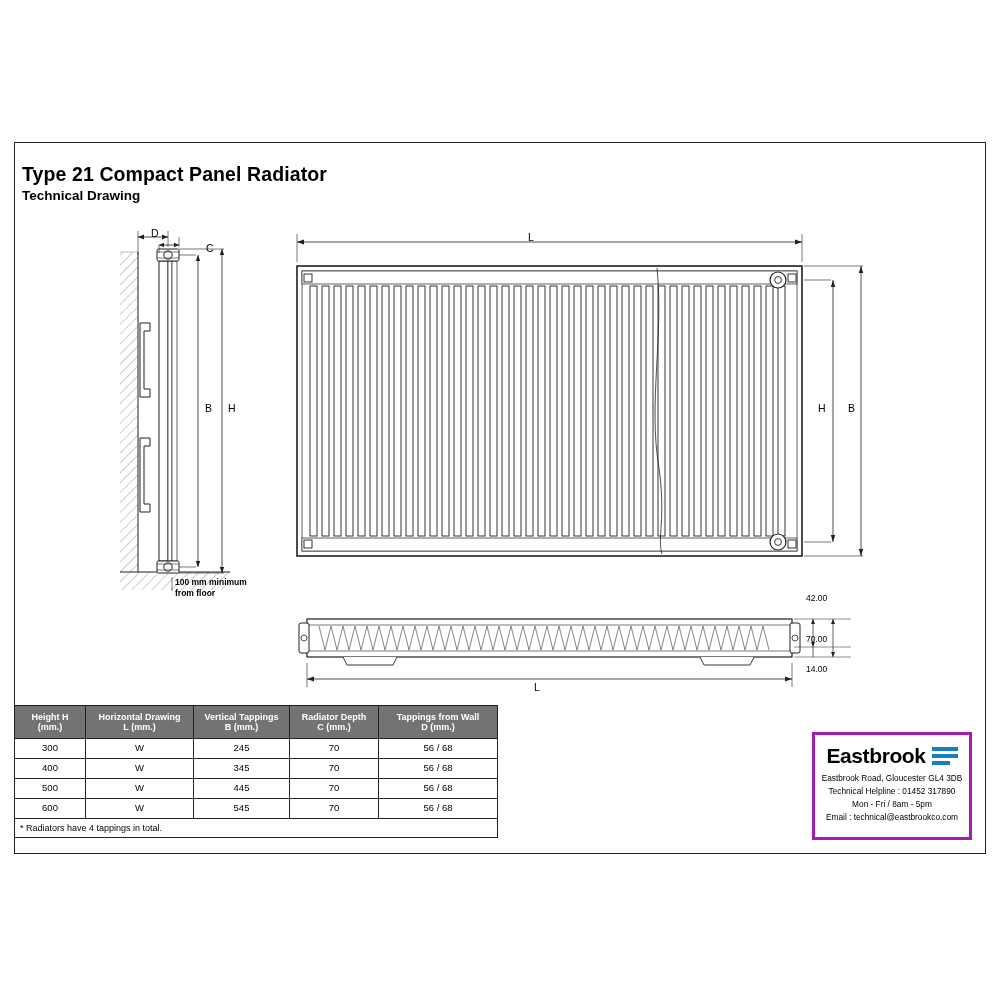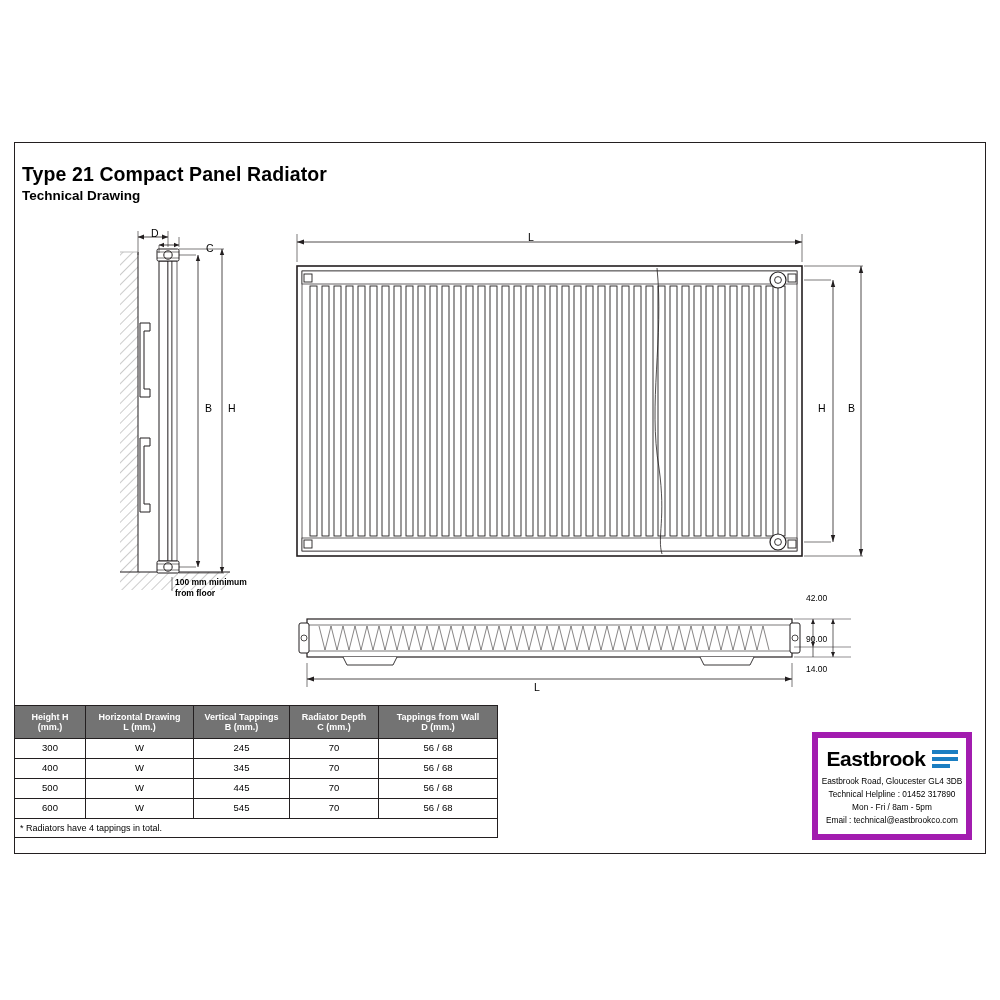--- a/index.html
+++ b/index.html
@@ -90,21 +90,21 @@
   .col-l     { width: 99px; }
   .col-b     { width: 87px; }
   .col-c     { width: 80px; }
   .col-d     { width: 110px; }
 
   
   .logo-box {
     position: absolute;
     left: 812px; top: 732px;
     width: 160px; height: 108px;
-    border: 6px solid #a21caf;
+    border: 3px solid #a21caf;
     box-sizing: border-box;
     text-align: center;
   }
   .logo-row {
     display: flex;
     align-items: center;
     justify-content: center;
     gap: 6px;
     margin-top: 9px;
   }
@@ -339,21 +339,21 @@
 
     <line x1="548" y1="14" x2="548" y2="52" stroke="#231f20" stroke-width="0.7"></line>
     <polygon points="548,14 546,19 550,19" fill="#231f20"></polygon>
     <polygon points="548,52 546,47 550,47" fill="#231f20"></polygon>
 
     <line x1="528" y1="42" x2="528" y2="52" stroke="#231f20" stroke-width="0.7"></line>
   </svg>
 
   <div class="lbl" style="left:534px; top:681px;">L</div>
   <div class="lbl" style="left:806px; top:594px; font-size:8.5px;">42.00</div>
-  <div class="lbl" style="left:806px; top:635px; font-size:8.5px;">90.00</div>
+  <div class="lbl" style="left:806px; top:635px; font-size:8.5px;">70.00</div>
   <div class="lbl" style="left:806px; top:665px; font-size:8.5px;">14.00</div>
 
   <table class="spec-table">
     <thead>
       <tr>
         <th class="col-h">
           <div>Height H</div>
           <div>(mm.)</div>
         </th>
         <th class="col-l">

